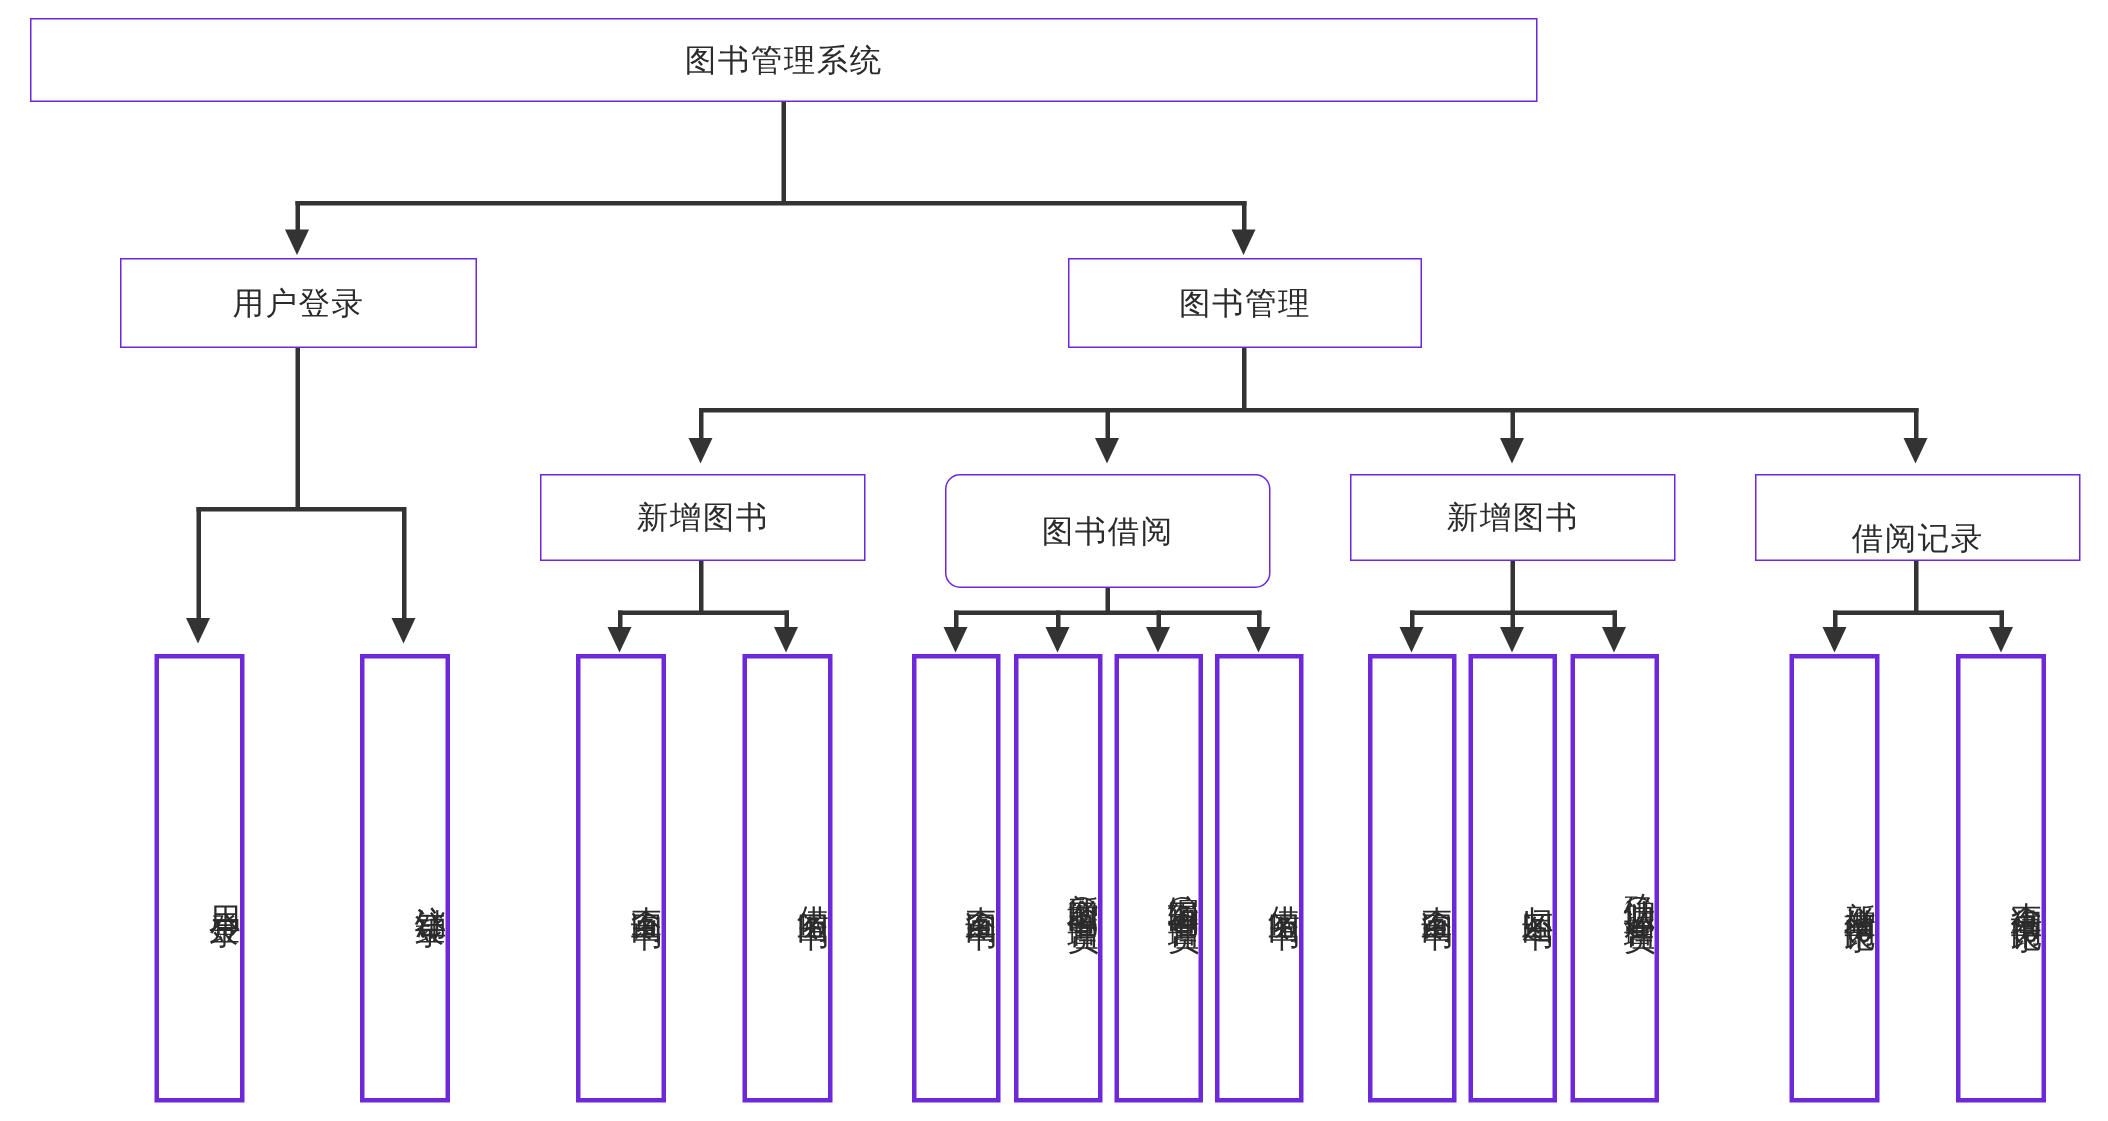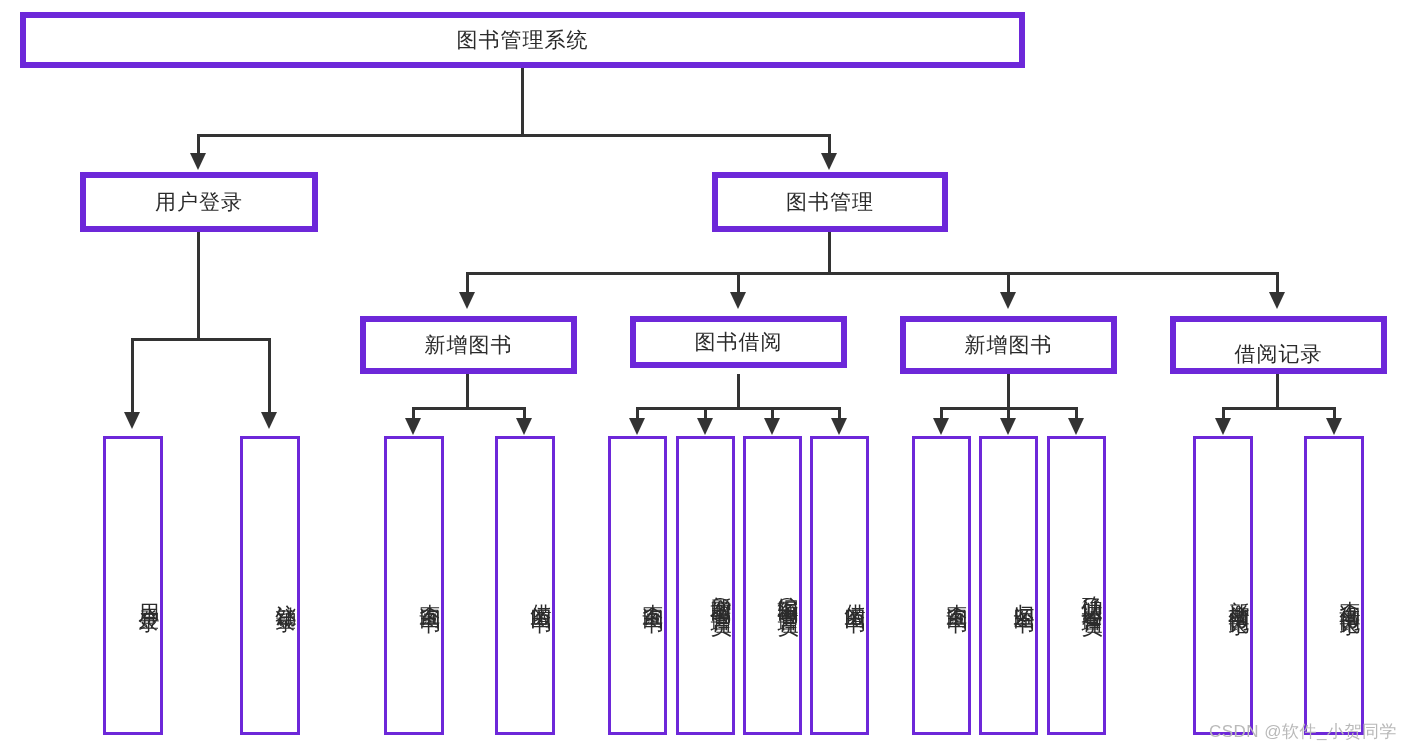--- a/index.html
+++ b/index.html
@@ -14,21 +14,21 @@
     position: relative;
     width: 1405px;
     height: 747px;
     background: #ffffff;
     overflow: hidden;
   }
   
   .node {
     position: absolute;
     box-sizing: border-box;
-    border: 6px solid #6d28d9;
+    border: 1px solid #6d28d9;
     background: #ffffff;
     display: flex;
     align-items: center;
     justify-content: center;
     color: #2b2b2b;
     z-index: 3;
   }
   .node.horiz {
     font-size: 21px;
     letter-spacing: 1px;
@@ -118,21 +118,21 @@
   <div class="edge vline" style="left:737px; top:272px; width:3px; height:22px;"></div>
   <div class="arrow" style="left:730px; top:292px;"></div>
   <div class="edge vline" style="left:1007px; top:272px; width:3px; height:22px;"></div>
   <div class="arrow" style="left:1000px; top:292px;"></div>
   <div class="edge vline" style="left:1276px; top:272px; width:3px; height:22px;"></div>
   <div class="arrow" style="left:1269px; top:292px;"></div>
 
   <div class="node horiz" style="left:360px; top:316px; width:217px; height:58px;">
     <span>新增图书</span>
   </div>
-  <div class="node horiz" style="left:630px; top:316px; width:217px; height:52px;">
+  <div class="node horiz" style="left:630px; top:316px; width:217px; height:76px;border-radius:10px;">
     <span>图书借阅</span>
   </div>
   <div class="node horiz" style="left:900px; top:316px; width:217px; height:58px;">
     <span>新增图书</span>
   </div>
   <div class="node horiz" style="left:1170px; top:316px; width:217px; height:58px;align-items:flex-end;">
     <span>借阅记录</span>
   </div>
 
   <div class="edge vline" style="left:466px; top:374px; width:3px; height:36px;"></div>
@@ -206,15 +206,14 @@
     <span>确认归还（管理员）</span>
   </div>
 
   <div class="node vert" style="left:1193px; top:436px; width:60px; height:299px;">
     <span>新增借阅记录</span>
   </div>
   <div class="node vert" style="left:1304px; top:436px; width:60px; height:299px;">
     <span>查询借阅记录</span>
   </div>
 
-  <div id="watermark">CSDN @软件_小贺同学</div>
 
 </div>
 
 </body></html>

